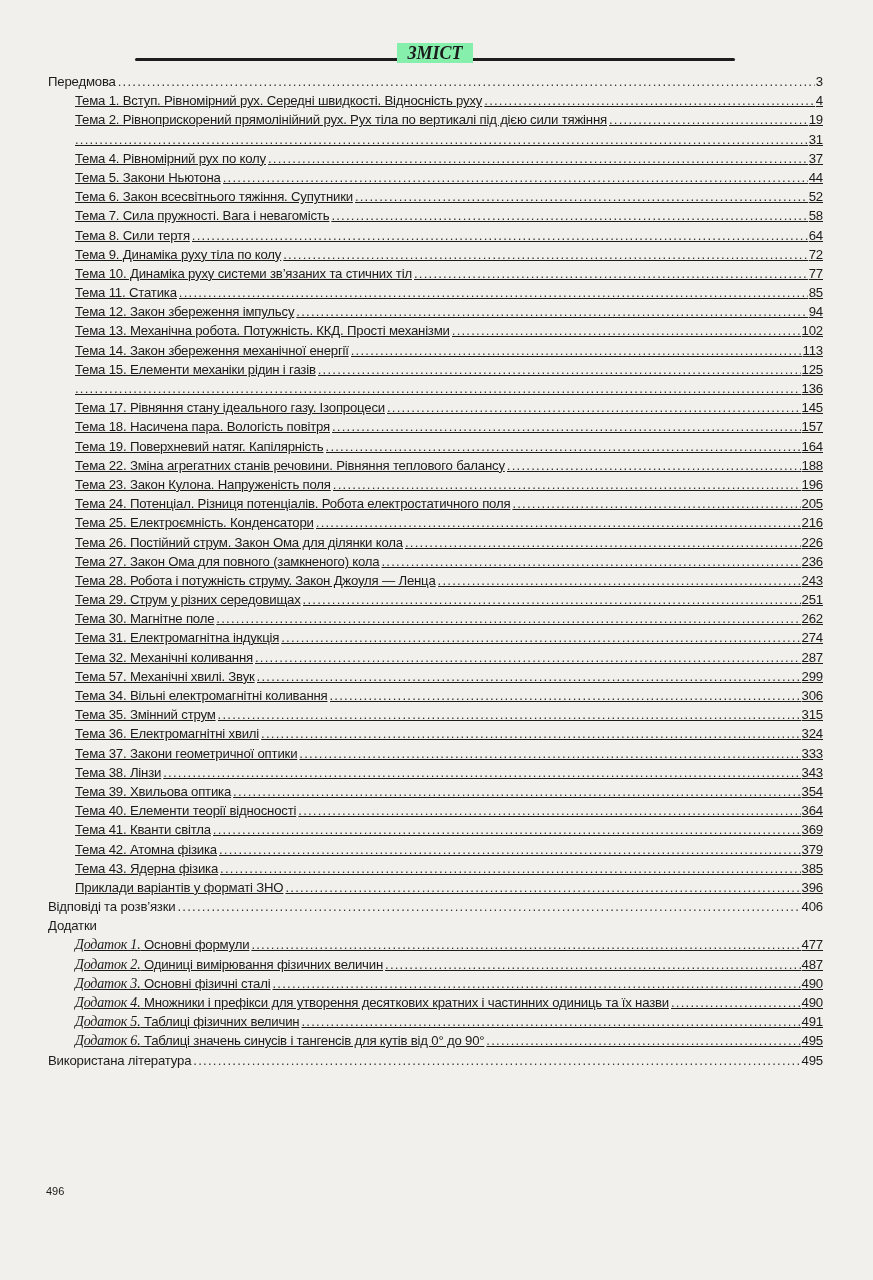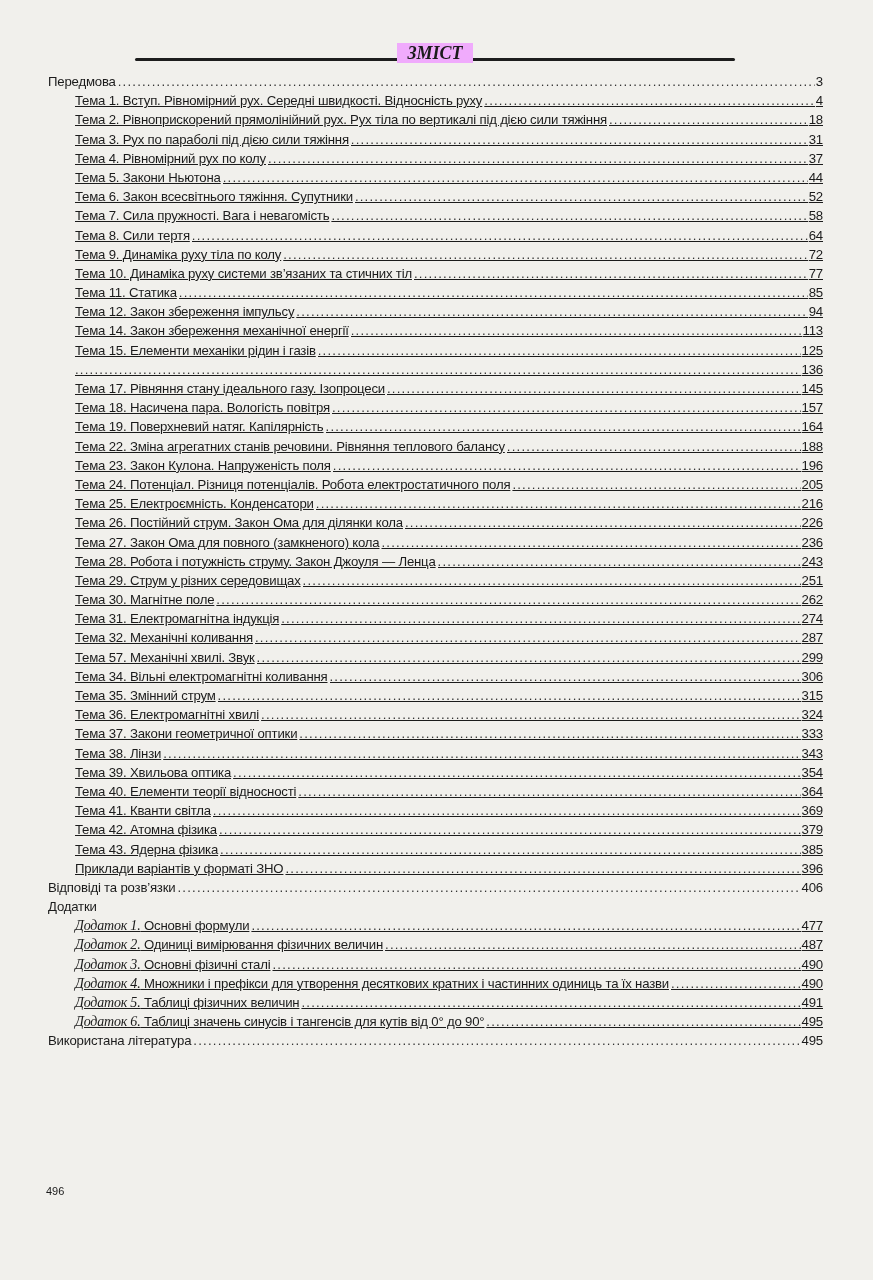--- a/index.html
+++ b/index.html
@@ -17,21 +17,21 @@
   }
   .title-rule {
     position: absolute; left: 0; top: 14px; width: 600px; height: 3px;
     background: #1d1d1d; border-radius: 2px;
   }
   .title {
     position: absolute; left: 0; right: 0; top: 0;
     text-align: center; font-weight: bold; font-style: italic;
     font-size: 18px; line-height: 18px;
   }
-  .title span { background: #f0abfc; padding: 0 10px; }
+  .title span { background: #86efac; padding: 0 10px; }
   .toc {
     position: absolute; left: 48px; top: 72px; width: 775px;
     font-family: "Liberation Sans", sans-serif;
     font-size: 13.2px;
     letter-spacing: -0.2px;
   }
   .row {
     display: flex; align-items: baseline;
     height: 19.2px; line-height: 19.2px;
     white-space: nowrap; overflow: hidden;
@@ -70,24 +70,23 @@
         <span class="page-no">3</span>
       </div>
       <div class="row l1">
         <span class="label"><span>Тема 1. Вступ. Рівномірний рух. Середні швидкості. Відносність руху</span></span>
         <span class="leader"></span>
         <span class="page-no">4</span>
       </div>
       <div class="row l1">
         <span class="label"><span>Тема 2. Рівноприскорений прямолінійний рух. Рух тіла по вертикалі під дією сили тяжіння</span></span>
         <span class="leader"></span>
-        <span class="page-no">18</span>
-      </div>
-      <div class="row l1">
-        <span class="label"><span>Тема 3. Рух по параболі під дією сили тяжіння</span></span>
+        <span class="page-no">19</span>
+      </div>
+      <div class="row l1">
         <span class="leader"></span>
         <span class="page-no">31</span>
       </div>
       <div class="row l1">
         <span class="label"><span>Тема 4. Рівномірний рух по колу</span></span>
         <span class="leader"></span>
         <span class="page-no">37</span>
       </div>
       <div class="row l1">
         <span class="label"><span>Тема 5. Закони Ньютона</span></span>
@@ -121,20 +120,25 @@
       </div>
       <div class="row l1">
         <span class="label"><span>Тема 11. Статика</span></span>
         <span class="leader"></span>
         <span class="page-no">85</span>
       </div>
       <div class="row l1">
         <span class="label"><span>Тема 12. Закон збереження імпульсу</span></span>
         <span class="leader"></span>
         <span class="page-no">94</span>
+      </div>
+      <div class="row l1">
+        <span class="label"><span>Тема 13. Механічна робота. Потужність. ККД. Прості механізми</span></span>
+        <span class="leader"></span>
+        <span class="page-no">102</span>
       </div>
       <div class="row l1">
         <span class="label"><span>Тема 14. Закон збереження механічної енергії</span></span>
         <span class="leader"></span>
         <span class="page-no">113</span>
       </div>
       <div class="row l1">
         <span class="label"><span>Тема 15. Елементи механіки рідин і газів</span></span>
         <span class="leader"></span>
         <span class="page-no">125</span>

